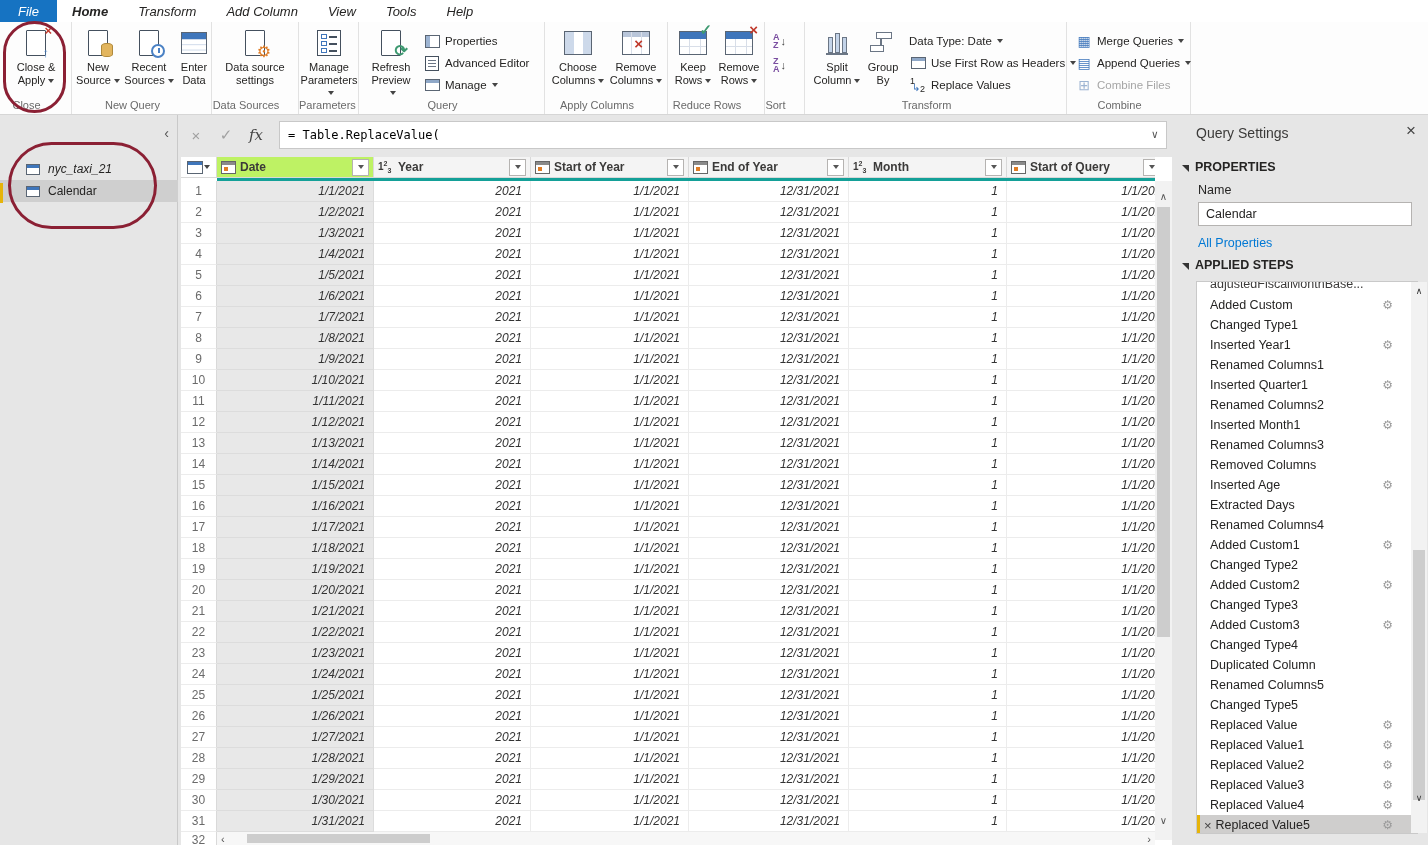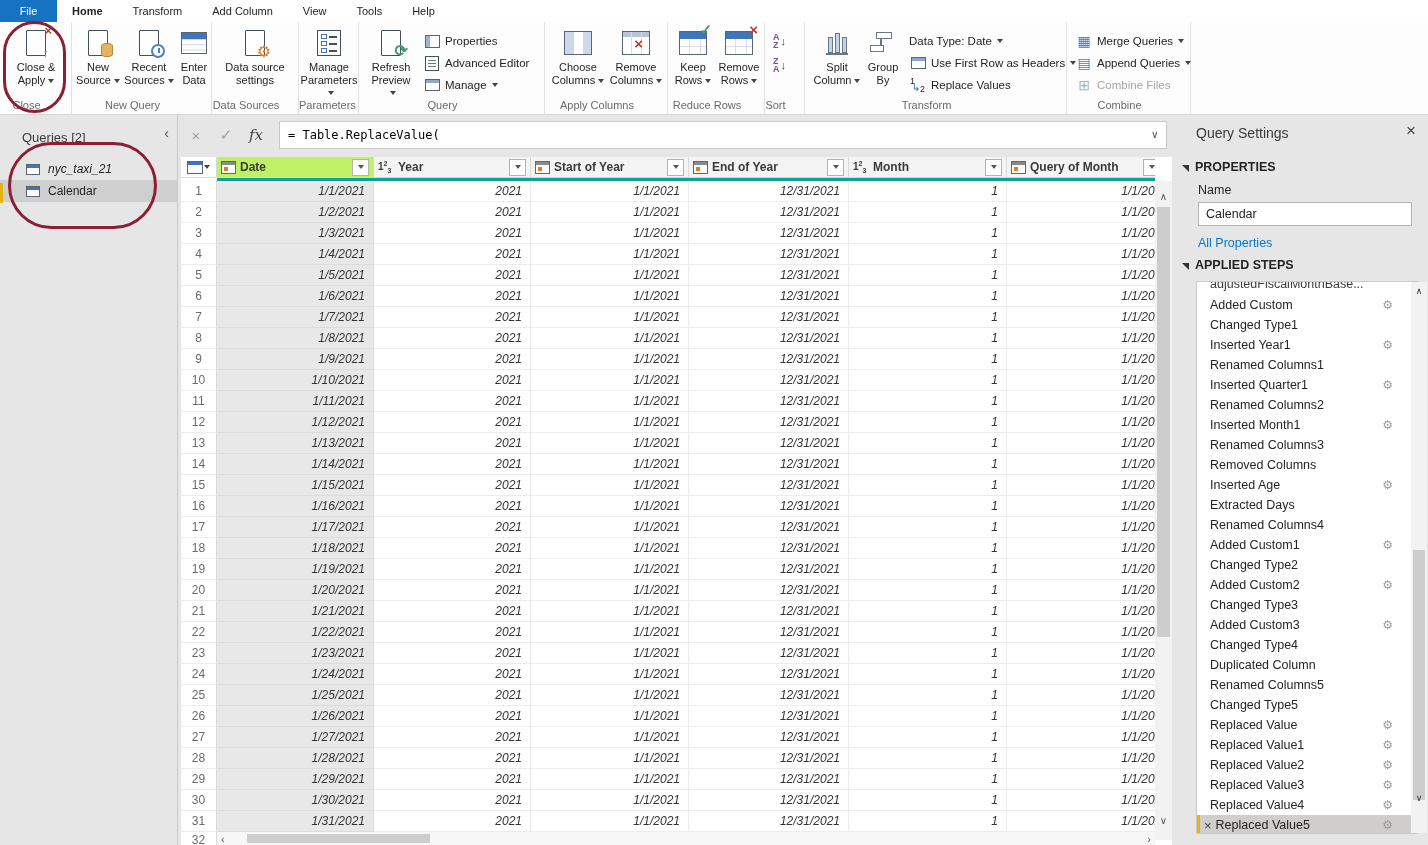--- a/index.html
+++ b/index.html
@@ -1,21 +1,21 @@
 <!DOCTYPE html>
 <html><head>
 <meta charset="utf-8">
 <style>
   * { margin:0; padding:0; box-sizing:border-box; }
   html,body { width:1428px; height:845px; overflow:hidden;
     font-family:"Liberation Sans", sans-serif; background:#e6e6e6; position:relative; }
 
   
   #menubar { position:absolute; left:0; top:0; width:1428px; height:22px; background:#ffffff; display:flex; align-items:stretch; z-index:5; }
-  .mtab { font-size:11px; color:#252423; display:flex; align-items:center; padding:0 15px; cursor:default; }
+  .mtab { font-size:13px; color:#252423; display:flex; align-items:center; padding:0 15px; cursor:default;font-style:italic; }
   .mtab.file { background:#1673c2; color:#fff; width:57px; justify-content:center; padding:0; }
   .mtab.sel { font-weight:bold; }
   #ribbon-collapse { position:absolute; right:22px; top:1px; width:20px; height:20px; color:#555; font-size:11px; display:flex; align-items:center; justify-content:center; }
   #help-bubble { position:absolute; right:-8px; top:2px; width:18px; height:18px; border-radius:50%; background:#1673c2; }
 
   
   #ribbon { position:absolute; left:0; top:22px; width:1428px; height:93px; background:#fdfdfd; border-bottom:1px solid #d6d6d6; }
   .rgroup { position:absolute; top:0; height:92px; border-right:1px solid #e2e2e2; }
   .rglabel { position:absolute; bottom:3px; left:0; right:18px; text-align:center; font-size:11px; color:#6a6a6a; }
   .bigbtn { position:absolute; top:5px; text-align:center; font-size:11px; color:#252423; line-height:12.5px; cursor:default; }
@@ -401,21 +401,20 @@
           </span>
           <span>Combine Files</span>
         </div>
     </div>
     <div class="rglabel">Combine</div>
   </div>
 
 </div>
 
 <div id="queries-pane">
-  <div id="queries-header">Queries [2]</div>
   <div id="queries-collapse">‹</div>
   <div class="qitem" style="top:43px;font-style:italic;">
     <span class="qicon"></span>
     <span>nyc_taxi_21</span>
   </div>
   <div class="qitem sel" style="top:65px;">
     <span class="qicon"></span>
     <span>Calendar</span>
   </div>
   <div id="query-sel-indicator"></div>
@@ -468,21 +467,21 @@
         </div>
       <div class="hcell c5">
           <span class="numicon">1<sup>2</sup><sub>3</sub></span>
           <span class="hname">Month</span>
           <span class="fdrop">
             <span class="caret"></span>
           </span>
         </div>
       <div class="hcell c6">
           <span class="dticon"></span>
-          <span class="hname">Query of Month</span>
+          <span class="hname">Start of Query</span>
           <span class="fdrop" style="position:absolute;right:16px;">
             <span class="caret"></span>
           </span>
         </div>
     </div>
     <div id="quality-bar"></div>
     <div id="grid-body">
         <div class="trow">
           <div class="cell rnum">1</div>
           <div class="cell c1 selcol">

